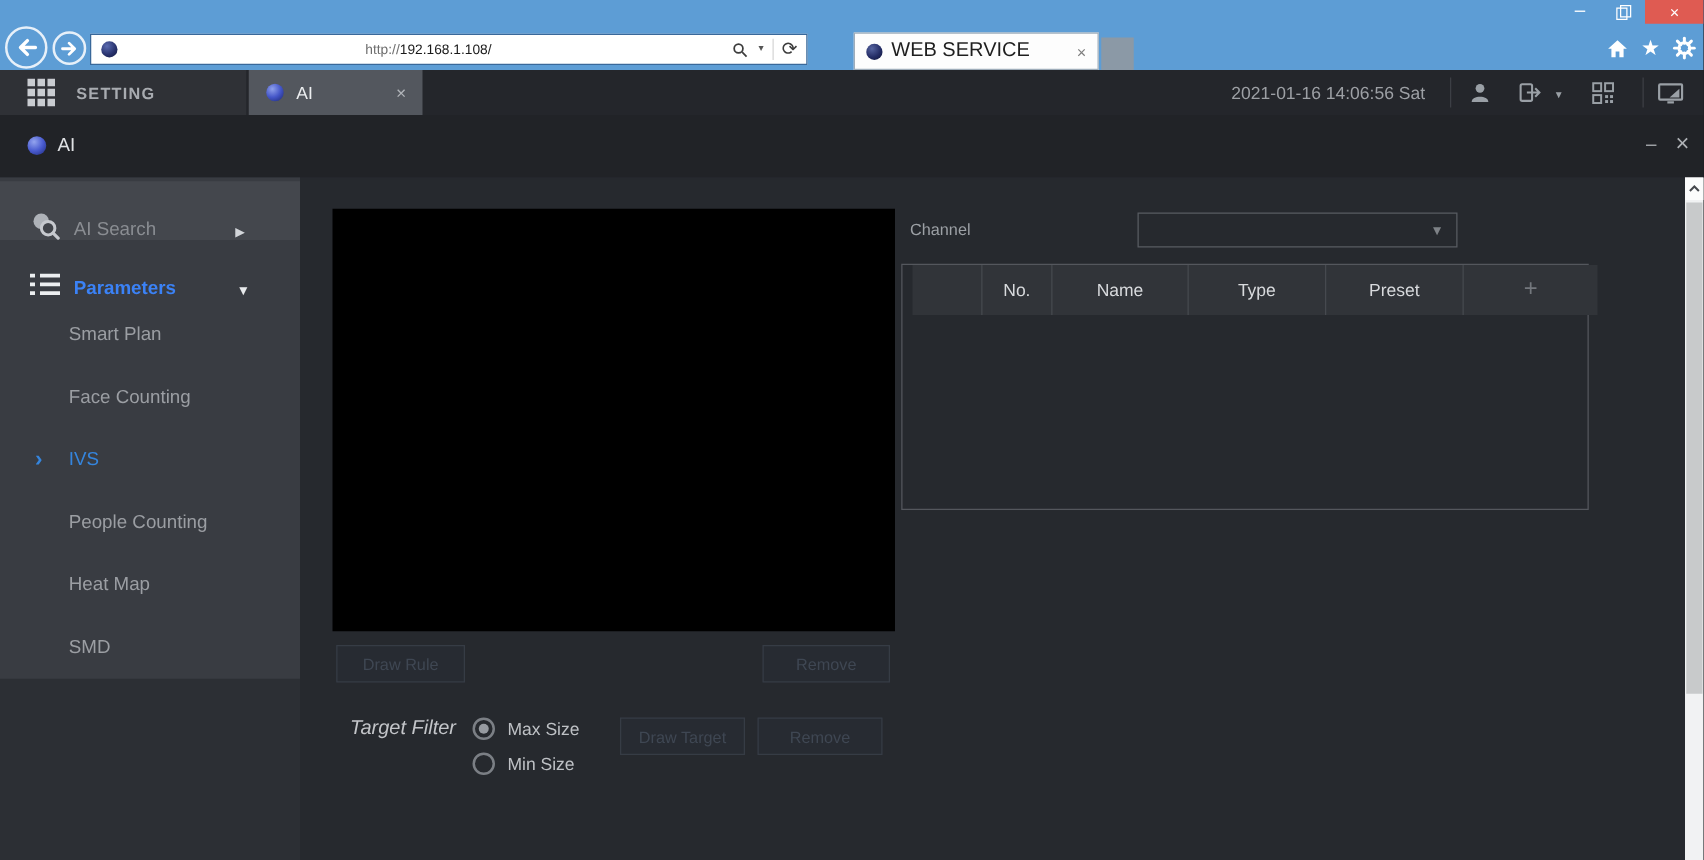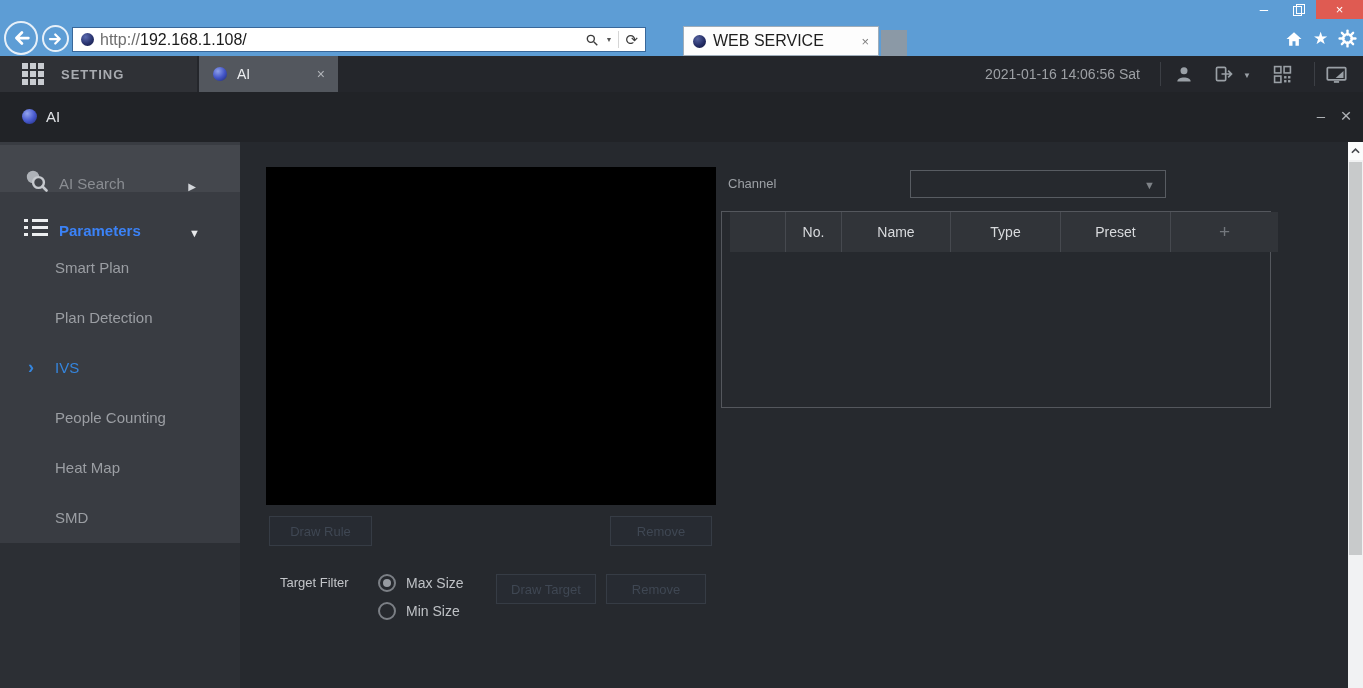--- a/index.html
+++ b/index.html
@@ -14,21 +14,21 @@
   .btn-restore { right:52px; top:4px; width:26px; height:16px; }
   .restore-sq { position:absolute; left:8px; top:2px; width:9px; height:10px; border:1px solid #fff; background:transparent; }
   .restore-sq2 { position:absolute; left:11px; top:0; width:9px; height:10px; border:1px solid #fff; }
   .btn-close { right:0; width:47px; height:19px; background:#df5b52; font-size:13px; line-height:19px; }
   .nav-circle { position:absolute; border:2px solid rgba(255,255,255,0.85); border-radius:50%; display:flex; align-items:center; justify-content:center; }
   .back-btn  { left:4px;  top:21px; width:34px; height:34px; }
   .fwd-btn   { left:42px; top:25px; width:27px; height:27px; }
   .addr-bar { position:absolute; left:72px; top:27px; width:574px; height:25px; background:#fff; border:1px solid #39689a; display:flex; align-items:center; }
   .addr-fav { margin:0 6px 0 8px; width:13px; height:13px; border-radius:50%;
               background:radial-gradient(circle at 35% 30%, #5b6bb0 0%, #2a3470 55%, #10163a 100%); flex:0 0 auto; }
-  .addr-text { font-size:16px; color:#1a1a1a; white-space:nowrap; flex:1 1 auto; }
+  .addr-text { font-size:11px; color:#1a1a1a; white-space:nowrap; flex:1 1 auto;text-align:center; }
   .addr-text .proto { color:#6d6d6d; }
   .addr-tools { display:flex; align-items:center; gap:6px; padding-right:7px; }
   .addr-caret { font-size:7px; color:#555; }
   .addr-sep { width:1px; height:17px; background:#d6d6d6; }
   .refresh-glyph { font-size:15px; color:#3c3c3c; line-height:1; }
   .ie-tab { position:absolute; left:683px; top:26px; width:196px; height:30px; background:#fdfdfd; border:1px solid #9fadba; display:flex; align-items:center; }
   .tab-fav { margin:0 7px 0 9px; width:13px; height:13px; border-radius:50%;
              background:radial-gradient(circle at 35% 30%, #55639f 0%, #242d66 55%, #0d1233 100%); flex:0 0 auto; }
   .tab-title { font-size:16px; color:#1e1e1e; flex:1 1 auto; }
   .tab-close { font-size:13px; color:#7e7e7e; padding-right:9px; }
@@ -92,21 +92,21 @@
   .thead-cell { height:40px; line-height:40px; text-align:center; font-size:14px; color:#d8dadd; }
   .thead-cell + .thead-cell { border-left:1px solid #46494f; }
   .tc0 { width:55px; } .tc1 { width:56px; } .tc2 { width:109px; } .tc3 { width:110px; } .tc4 { width:110px; }
   .tc5 { width:108px; font-size:19px; color:#73777d; }
   .btn-disabled { position:absolute; background:#272b32; border:1px solid #363c45; color:#3f4753; font-size:13px;
                   display:flex; align-items:center; justify-content:center; }
   .btn-draw-rule { left:29px; top:374px; width:103px; height:30px; }
   .btn-remove-rule { left:370px; top:374px; width:102px; height:30px; }
   .btn-draw-target { left:256px; top:432px; width:100px; height:30px; }
   .btn-remove-target { left:366px; top:432px; width:100px; height:30px; }
-  .tf-label { position:absolute; left:40px; top:432px; font-size:13px; color:#c3c5c9; line-height:18px; }
+  .tf-label { position:absolute; left:40px; top:432px; font-size:16px; color:#c3c5c9; line-height:18px;font-style:italic; }
   .radio-row { position:absolute; left:138px; display:flex; align-items:center; height:18px; }
   .rr1 { top:432px; } .rr2 { top:460px; }
   .radio { width:18px; height:18px; border:2px solid #7b7f85; border-radius:50%; position:relative; flex:0 0 auto; }
   .radio.checked::after { content:""; position:absolute; left:3px; top:3px; width:8px; height:8px; border-radius:50%; background:#969aa0; }
   .radio-label { margin-left:10px; font-size:14px; color:#bec1c5; }
 
   
   .scrollbar { position:absolute; left:1348px; top:142px; width:15px; height:546px; background:#f1f2f3; }
   .sb-up { position:absolute; left:0; top:0; width:15px; height:18px; background:#fbfcfc; display:flex; align-items:center; justify-content:center; }
   .sb-thumb { position:absolute; left:1px; top:20px; width:13px; height:393px; background:#c8cacb; }
@@ -268,21 +268,21 @@
       <span class="hlabel">Parameters</span>
       <span class="head-arrow-d">▼</span>
     </div>
 
     <div class="side-item" style="top:100px;">
 
       <span class="ilabel">Smart Plan</span>
     </div>
     <div class="side-item" style="top:150px;">
 
-      <span class="ilabel">Plan Detection</span>
+      <span class="ilabel">Face Counting</span>
     </div>
     <div class="side-item active" style="top:200px;">
       <span class="item-arrow">›</span>
       <span class="ilabel">IVS</span>
     </div>
     <div class="side-item" style="top:250px;">
 
       <span class="ilabel">People Counting</span>
     </div>
     <div class="side-item" style="top:300px;">

